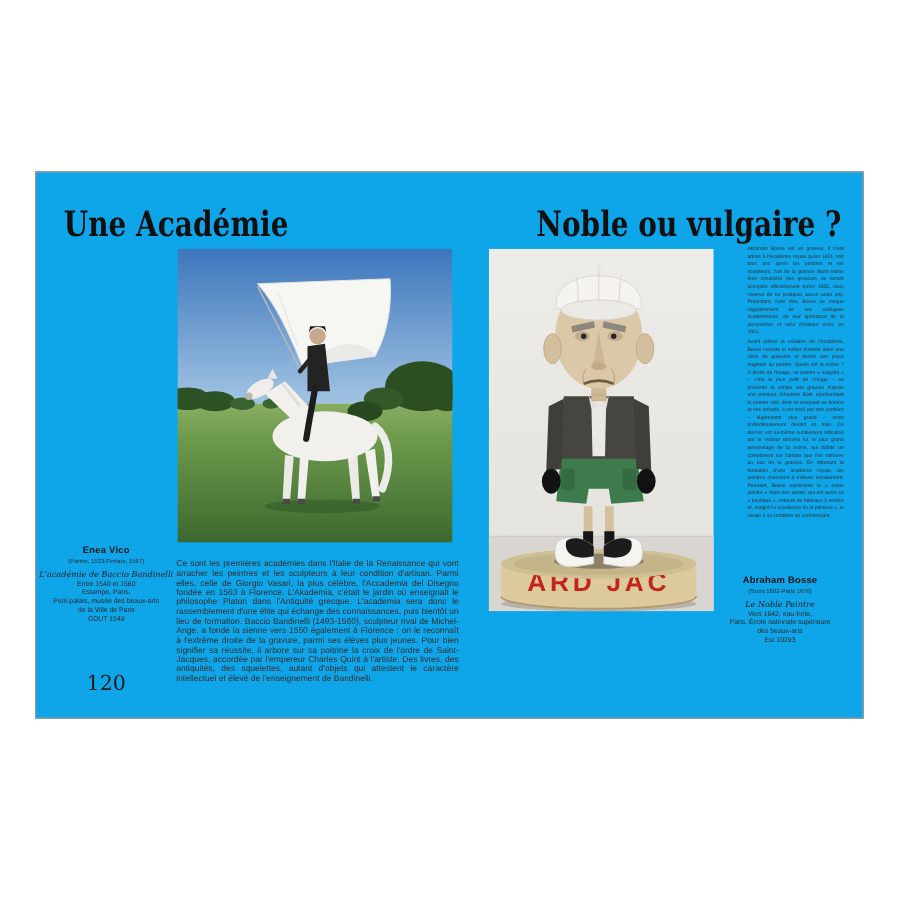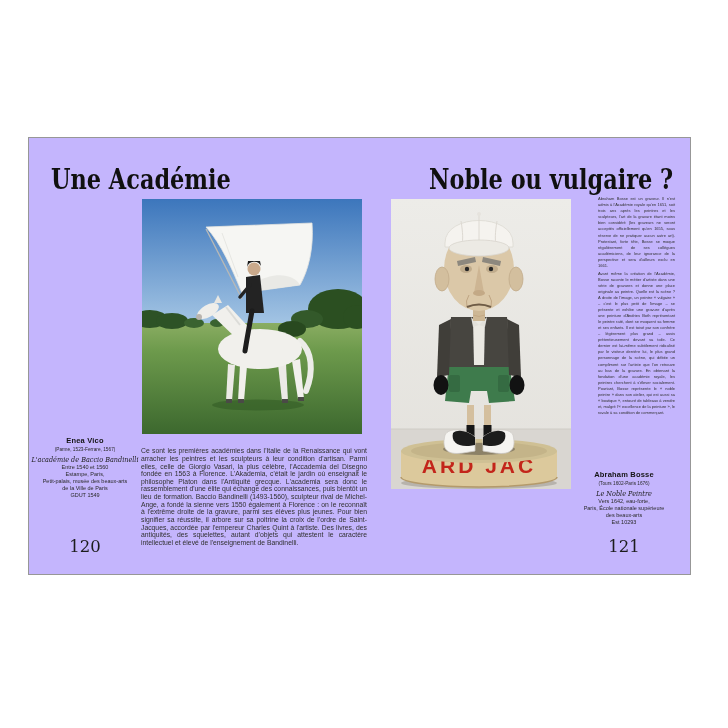--- a/index.html
+++ b/index.html
@@ -1,38 +1,38 @@
 <!DOCTYPE html>
 <html><head>
 <meta charset="utf-8">
 <style>
   html,body{margin:0;padding:0;}
   body{width:728px;height:728px;background:#ffffff;position:relative;overflow:hidden;
        font-family:"Liberation Sans",sans-serif;color:#2e2e2e;}
   .spread{position:absolute;left:28px;top:137px;width:661px;height:436px;
-          border:1px solid #979797;background:#c4b5fd;}
+          border:1px solid #979797;background:#0ea5e9;}
   
   .title{position:absolute;top:6px;font-family:"DejaVu Serif",serif;font-weight:700;
          color:#101010;font-size:28px;white-space:nowrap;}
   .title-left{left:22px;transform:scaleX(0.8);transform-origin:0 50%;}
   .title-right{right:17px;transform:scaleX(0.8);transform-origin:100% 50%;}
   
   .photo{position:absolute;display:block;}
   .photo-horse{left:113px;top:61px;}
   .photo-sculpture{left:362px;top:61px;}
   
   .scaled{transform:scale(0.5);transform-origin:0 0;}
   .body-left-wrap{position:absolute;left:112px;top:309px;width:226px;height:130px;}
   .body-left{width:452px;font-size:13.6px;line-height:15.3px;text-align:justify;color:#303030;}
   .body-right-wrap{position:absolute;left:569px;top:58px;width:78px;height:250px;}
   .body-right{width:154px;font-size:8px;line-height:12.1px;text-align:justify;color:#303030;}
   .body-right p{margin:0 0 4px 0;}
   .caption-left-wrap{position:absolute;left:1px;top:298px;width:110px;}
   .caption-left{width:220px;text-align:center;}
-  .caption-right-wrap{position:absolute;left:533px;top:332px;width:124px;}
+  .caption-right-wrap{position:absolute;left:533px;top:322px;width:124px;}
   .caption-right{width:248px;text-align:center;}
   .cap-artist{font-weight:700;font-size:15px;letter-spacing:.4px;color:#141414;}
   .cap-dates{font-size:9.5px;margin-top:3px;color:#2a2a2a;}
   .cap-work{font-family:"DejaVu Serif",serif;font-style:italic;font-size:13px;margin-top:9px;color:#1d1d1d;}
   .cap-line{font-size:11px;line-height:14px;color:#2a2a2a;}
   .cap-line:first-of-type{margin-top:2px;}
   
   .pagenum{position:absolute;top:399px;font-family:"DejaVu Serif",serif;font-size:16.5px;
            color:#1c1c1c;text-align:center;}
   .pagenum-left{left:1px;width:110px;}
@@ -207,15 +207,14 @@
       <div class="cap-artist">Abraham Bosse</div>
       <div class="cap-dates">(Tours 1602-Paris 1676)</div>
       <div class="cap-work">Le Noble Peintre</div>
       <div class="cap-line">Vers 1642, eau-forte,</div>
       <div class="cap-line">Paris, École nationale supérieure</div>
       <div class="cap-line">des beaux-arts</div>
       <div class="cap-line">Est 10293</div>
     </div>
   </div>
 
-  <div class="pagenum pagenum-right">121</div>
 
 </div>
 
 </body></html>

